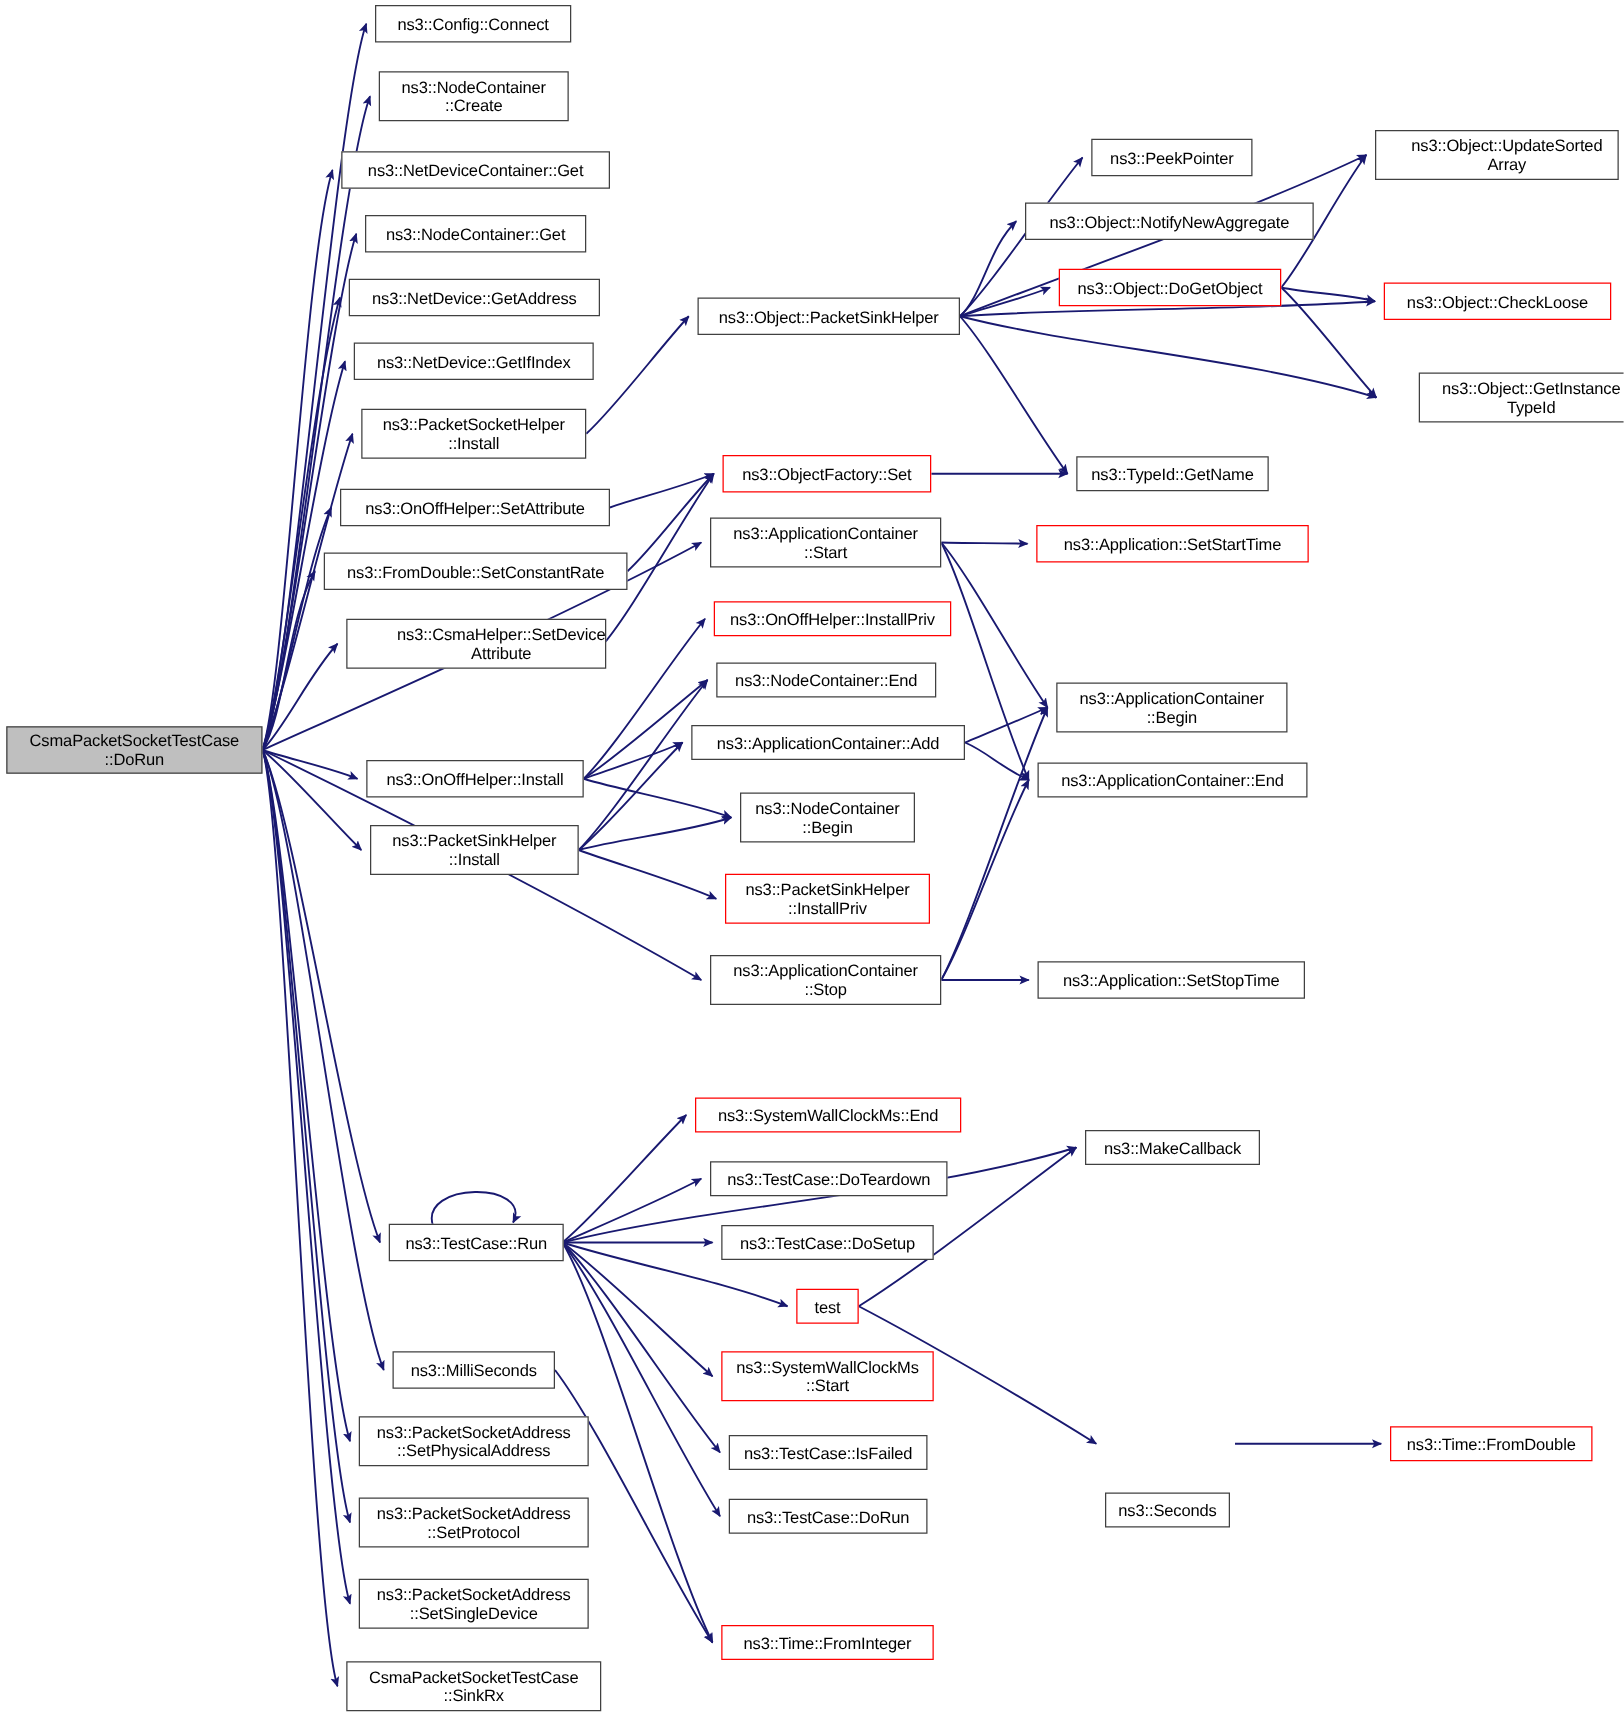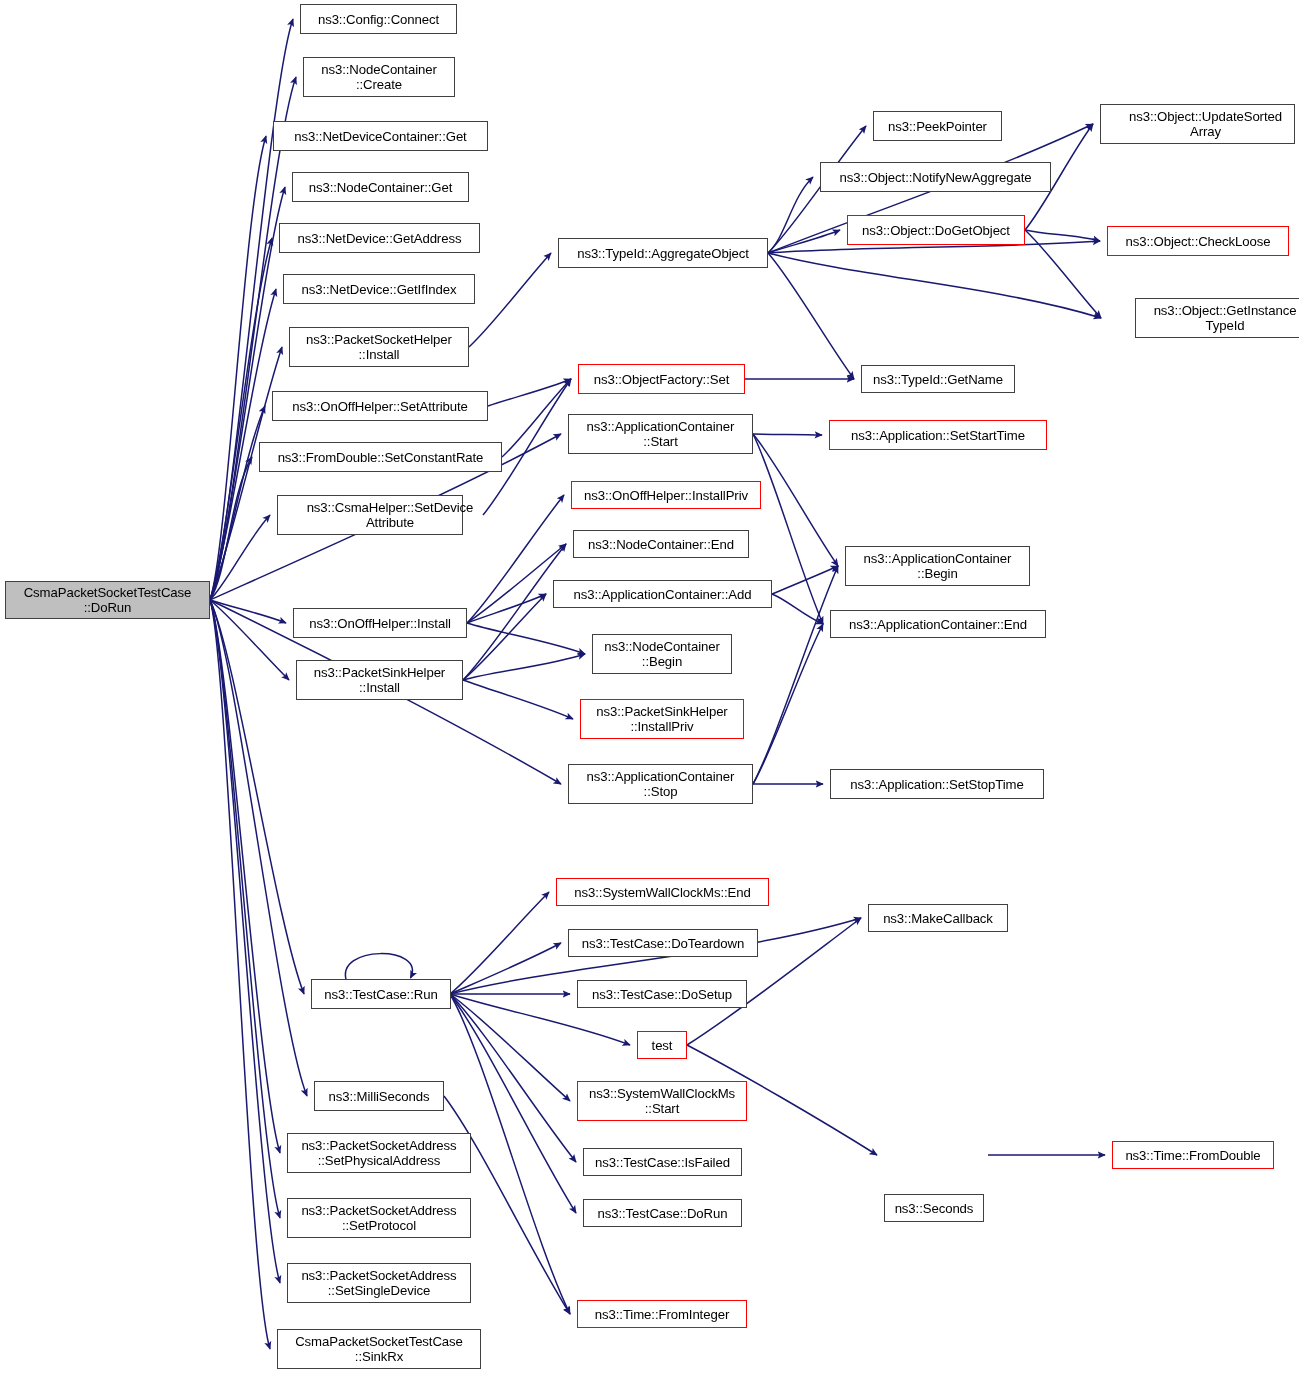--- a/index.html
+++ b/index.html
@@ -133,36 +133,36 @@
       <div class="node" style="left: 303px; top: 57px; width: 152px; height: 40px;">ns3::NodeContainer
 ::Create</div>
       <div class="node" style="left: 273px; top: 121px; width: 215px; height: 30px;">ns3::NetDeviceContainer::Get</div>
       <div class="node" style="left: 292px; top: 172px; width: 177px; height: 30px;">ns3::NodeContainer::Get</div>
       <div class="node" style="left: 279px; top: 223px; width: 201px; height: 30px;">ns3::NetDevice::GetAddress</div>
       <div class="node" style="left: 283px; top: 274px; width: 192px; height: 30px;">ns3::NetDevice::GetIfIndex</div>
       <div class="node" style="left: 289px; top: 327px; width: 180px; height: 40px;">ns3::PacketSocketHelper
 ::Install</div>
       <div class="node" style="left: 272px; top: 391px; width: 216px; height: 30px;">ns3::OnOffHelper::SetAttribute</div>
       <div class="node" style="left: 259px; top: 442px; width: 243px; height: 30px;">ns3::FromDouble::SetConstantRate</div>
-      <div class="node" style="left: 277px; top: 495px; width: 186px; height: 40px; padding-left: 43px;">ns3::CsmaHelper::SetDevice
+      <div class="node" style="left: 277px; top: 495px; width: 208px; height: 40px; padding-left: 43px;">ns3::CsmaHelper::SetDevice
 Attribute</div>
       <div class="node" style="left: 293px; top: 608px; width: 174px; height: 30px;">ns3::OnOffHelper::Install</div>
       <div class="node" style="left: 296px; top: 660px; width: 167px; height: 40px;">ns3::PacketSinkHelper
 ::Install</div>
       <div class="node" style="left: 311px; top: 979px; width: 140px; height: 30px;">ns3::TestCase::Run</div>
       <div class="node" style="left: 314px; top: 1081px; width: 130px; height: 30px;">ns3::MilliSeconds</div>
       <div class="node" style="left: 287px; top: 1133px; width: 184px; height: 40px;">ns3::PacketSocketAddress
 ::SetPhysicalAddress</div>
       <div class="node" style="left: 287px; top: 1198px; width: 184px; height: 40px;">ns3::PacketSocketAddress
 ::SetProtocol</div>
       <div class="node" style="left: 287px; top: 1263px; width: 184px; height: 40px;">ns3::PacketSocketAddress
 ::SetSingleDevice</div>
       <div class="node" style="left: 277px; top: 1329px; width: 204px; height: 40px;">CsmaPacketSocketTestCase
 ::SinkRx</div>
-      <div class="node" style="left: 558px; top: 238px; width: 210px; height: 30px;">ns3::TypeId::AggregateObject</div>
+      <div class="node" style="left: 558px; top: 238px; width: 210px; height: 30px;">ns3::Object::PacketSinkHelper</div>
       <div class="node" style="left: 873px; top: 111px; width: 129px; height: 30px;">ns3::PeekPointer</div>
       <div class="node" style="left: 820px; top: 162px; width: 231px; height: 30px;">ns3::Object::NotifyNewAggregate</div>
       <div class="node red" style="left: 847px; top: 215px; width: 178px; height: 30px;">ns3::Object::DoGetObject</div>
       <div class="node" style="left: 1100px; top: 104px; width: 195px; height: 40px; padding-left: 19px;">ns3::Object::UpdateSorted
 Array</div>
       <div class="node red" style="left: 1107px; top: 226px; width: 182px; height: 30px;">ns3::Object::CheckLoose</div>
       <div class="node" style="left: 1108px; top: 298px; width: 180px; height: 40px; margin-left: 27px;">ns3::Object::GetInstance
 TypeId</div>
       <div class="node red" style="left: 578px; top: 364px; width: 167px; height: 30px;">ns3::ObjectFactory::Set</div>
       <div class="node" style="left: 861px; top: 365px; width: 154px; height: 28px;">ns3::TypeId::GetName</div>

